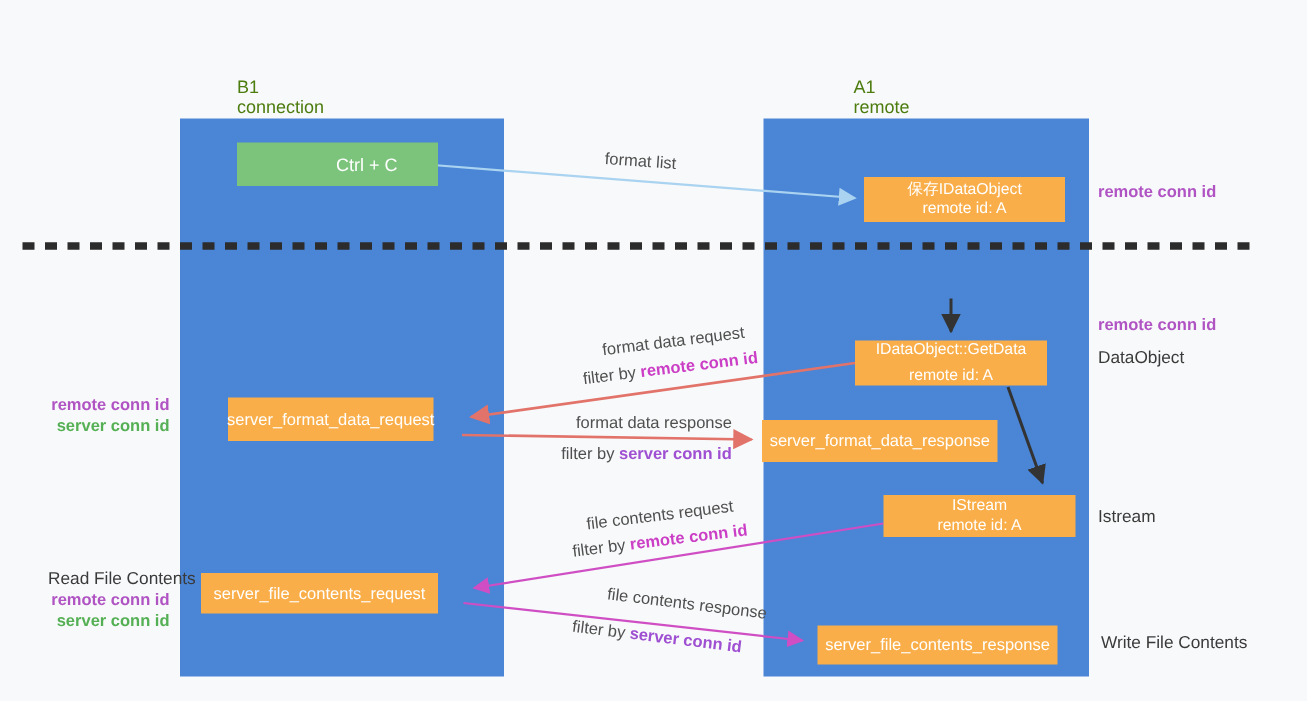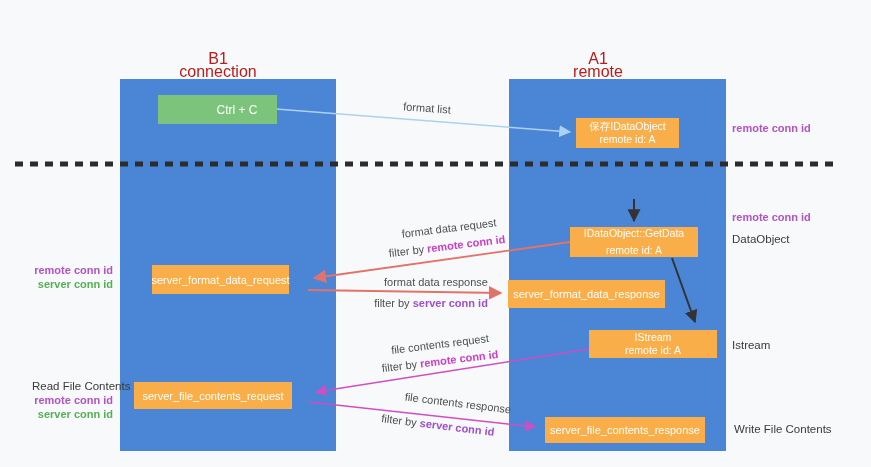--- a/index.html
+++ b/index.html
@@ -5,36 +5,36 @@
   html,body{margin:0;padding:0;}
   body{font-family:"Liberation Sans","DejaVu Sans",sans-serif;background:#f8f9fa;}
   #canvas{position:relative;width:871px;height:467px;background:#f8f9fa;overflow:hidden;}
 
   .col{position:absolute;background:#4a85d6;z-index:1;}
   #col-left{left:120px;top:79px;width:216px;height:372px;}
   #col-right{left:509px;top:79px;width:217px;height:372px;}
 
   #title{position:absolute;left:280px;top:6px;width:300px;text-align:center;
          font-size:16px;line-height:20px;color:#3a3a3a;z-index:4;}
-  .col-header{position:absolute;width:120px;text-align:center;font-size:16px;
-              line-height:13px;color:#b91c1c;z-index:4;}
+  .col-header{position:absolute;width:120px;text-align:left;font-size:12px;
+              line-height:13px;color:#4d7c0f;z-index:4;}
   #hdr-left{left:158px;top:52px;}
-  #hdr-right{left:538px;top:52px;}
+  #hdr-right{left:569px;top:52px;}
 
   svg.arrows{position:absolute;left:0;top:0;z-index:2;}
 
   .box{position:absolute;z-index:3;color:#fff;text-align:center;box-sizing:border-box;}
   .green{background:#7cc47c;}
   .orange{background:#f9ae49;}
   .one-line{font-size:11px;display:flex;align-items:center;justify-content:center;}
   .two-line{font-size:10.5px;line-height:13px;display:flex;flex-direction:column;
             align-items:center;justify-content:center;}
 
-  #box-ctrl-c{left:158px;top:95px;width:119px;height:29px;font-size:12px;padding-left:39px;}
-  #box-save-obj{left:576px;top:118px;width:103px;height:30px;}
+  #box-ctrl-c{left:158px;top:95px;width:134px;height:29px;font-size:12px;padding-left:39px;}
+  #box-save-obj{left:576px;top:118px;width:134px;height:30px;}
   #box-ctrl-v{left:575px;top:174px;width:120px;height:24px;font-size:12px;}
   #box-getdata{left:570px;top:227px;width:128px;height:30px;justify-content:space-between;}
   #box-sfd-req{left:152px;top:265px;width:137px;height:29px;}
   #box-sfd-resp{left:508px;top:280px;width:157px;height:28px;text-align:center;}
   #box-istream{left:589px;top:330px;width:128px;height:28px;}
   #box-sfc-req{left:134px;top:382px;width:158px;height:27px;}
   #box-sfc-resp{left:545px;top:417px;width:160px;height:26px;}
 
   .mid-label{position:absolute;z-index:3;font-size:11px;color:#4f4f4f;white-space:nowrap;
              transform-origin:center;}

